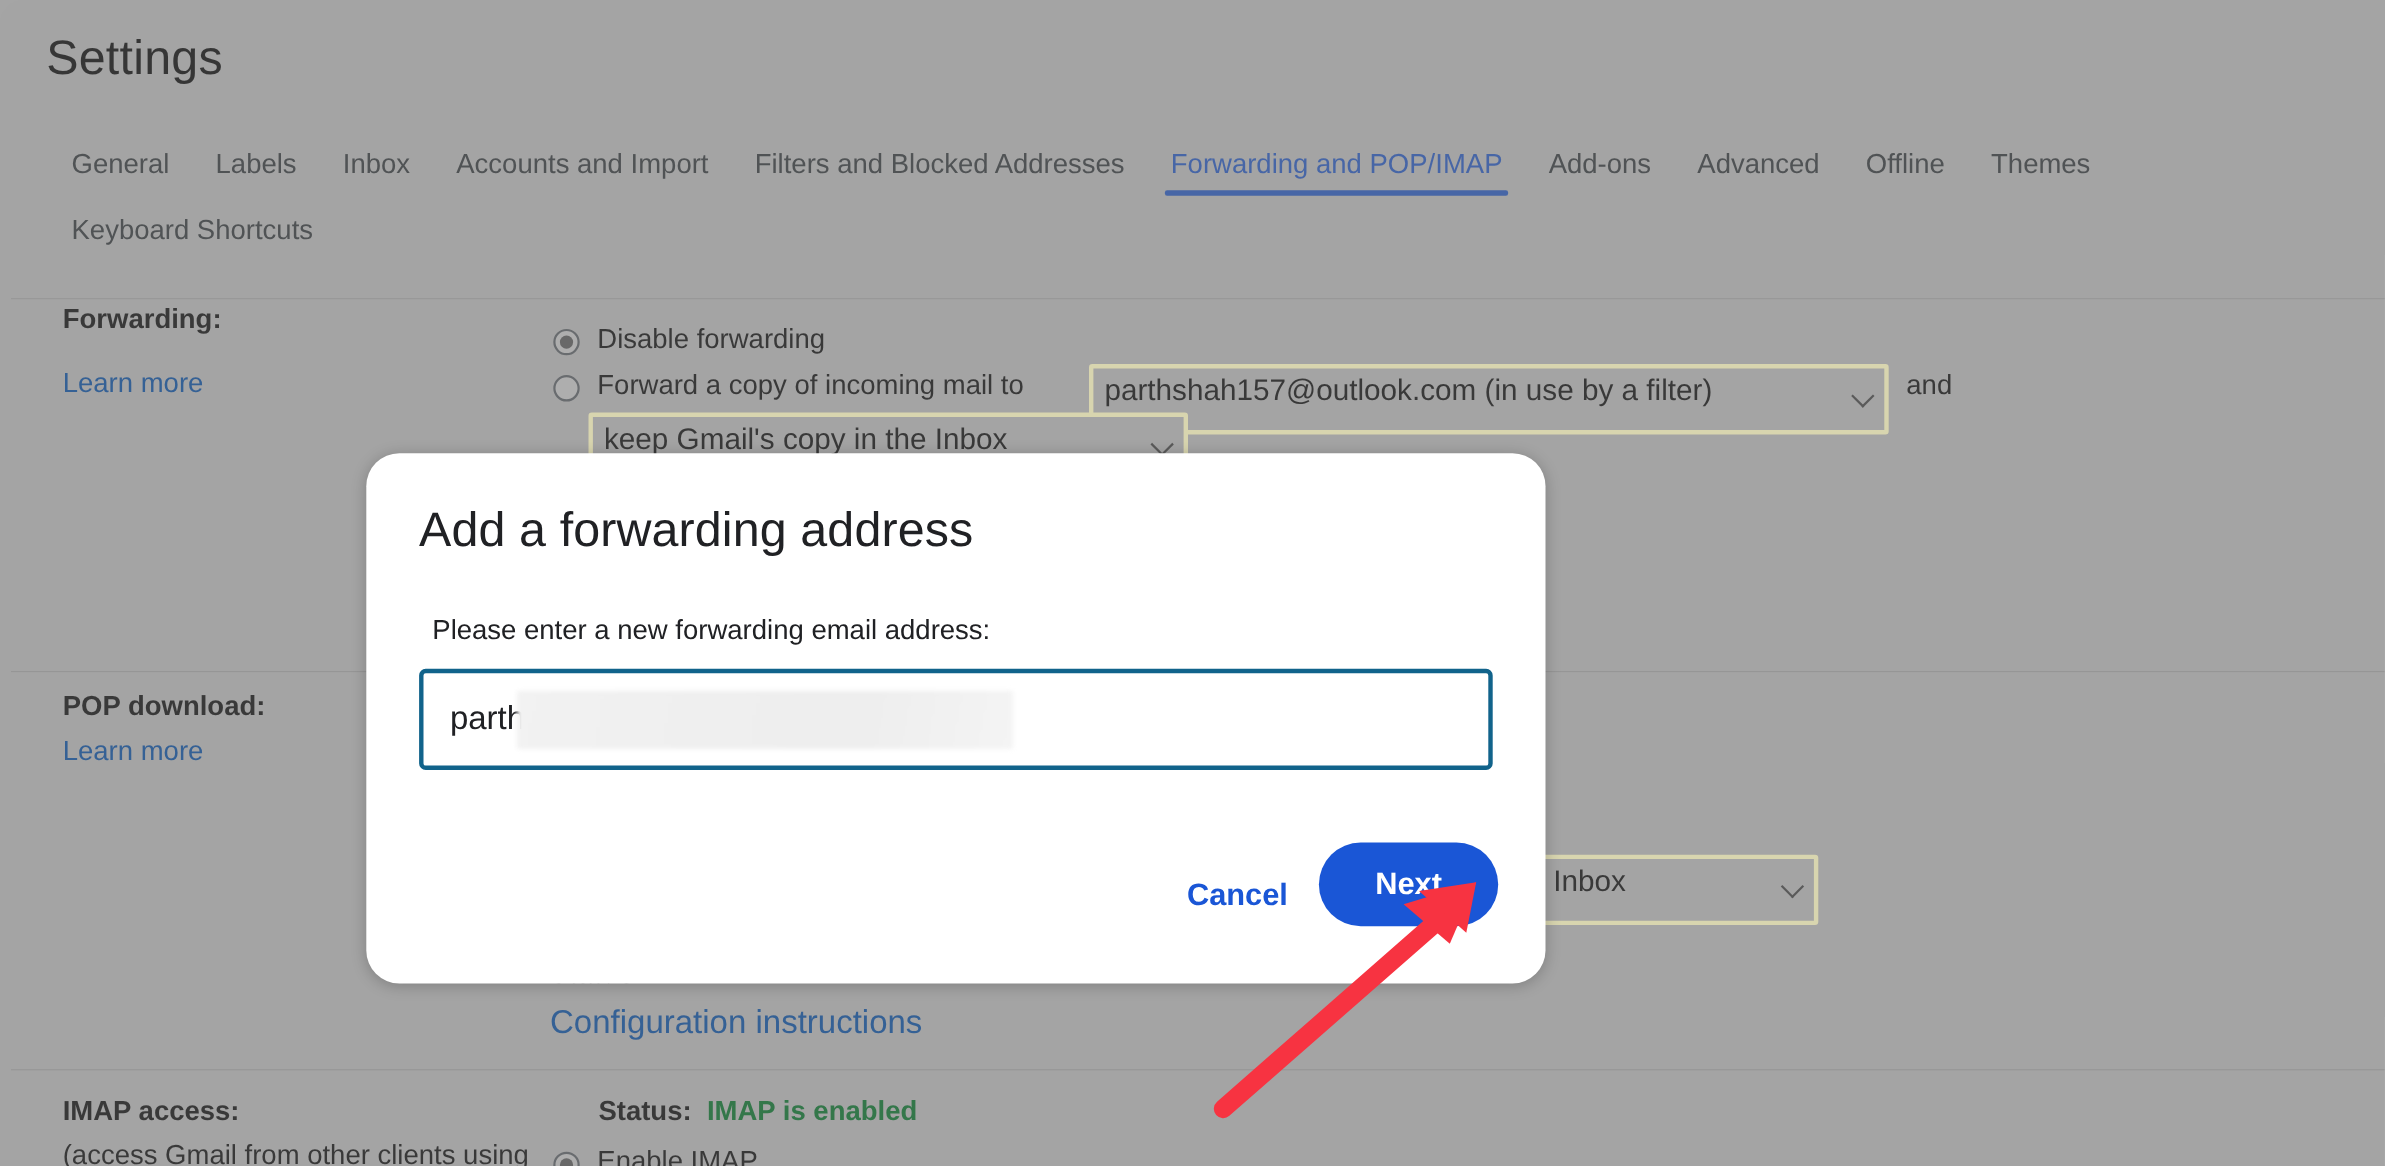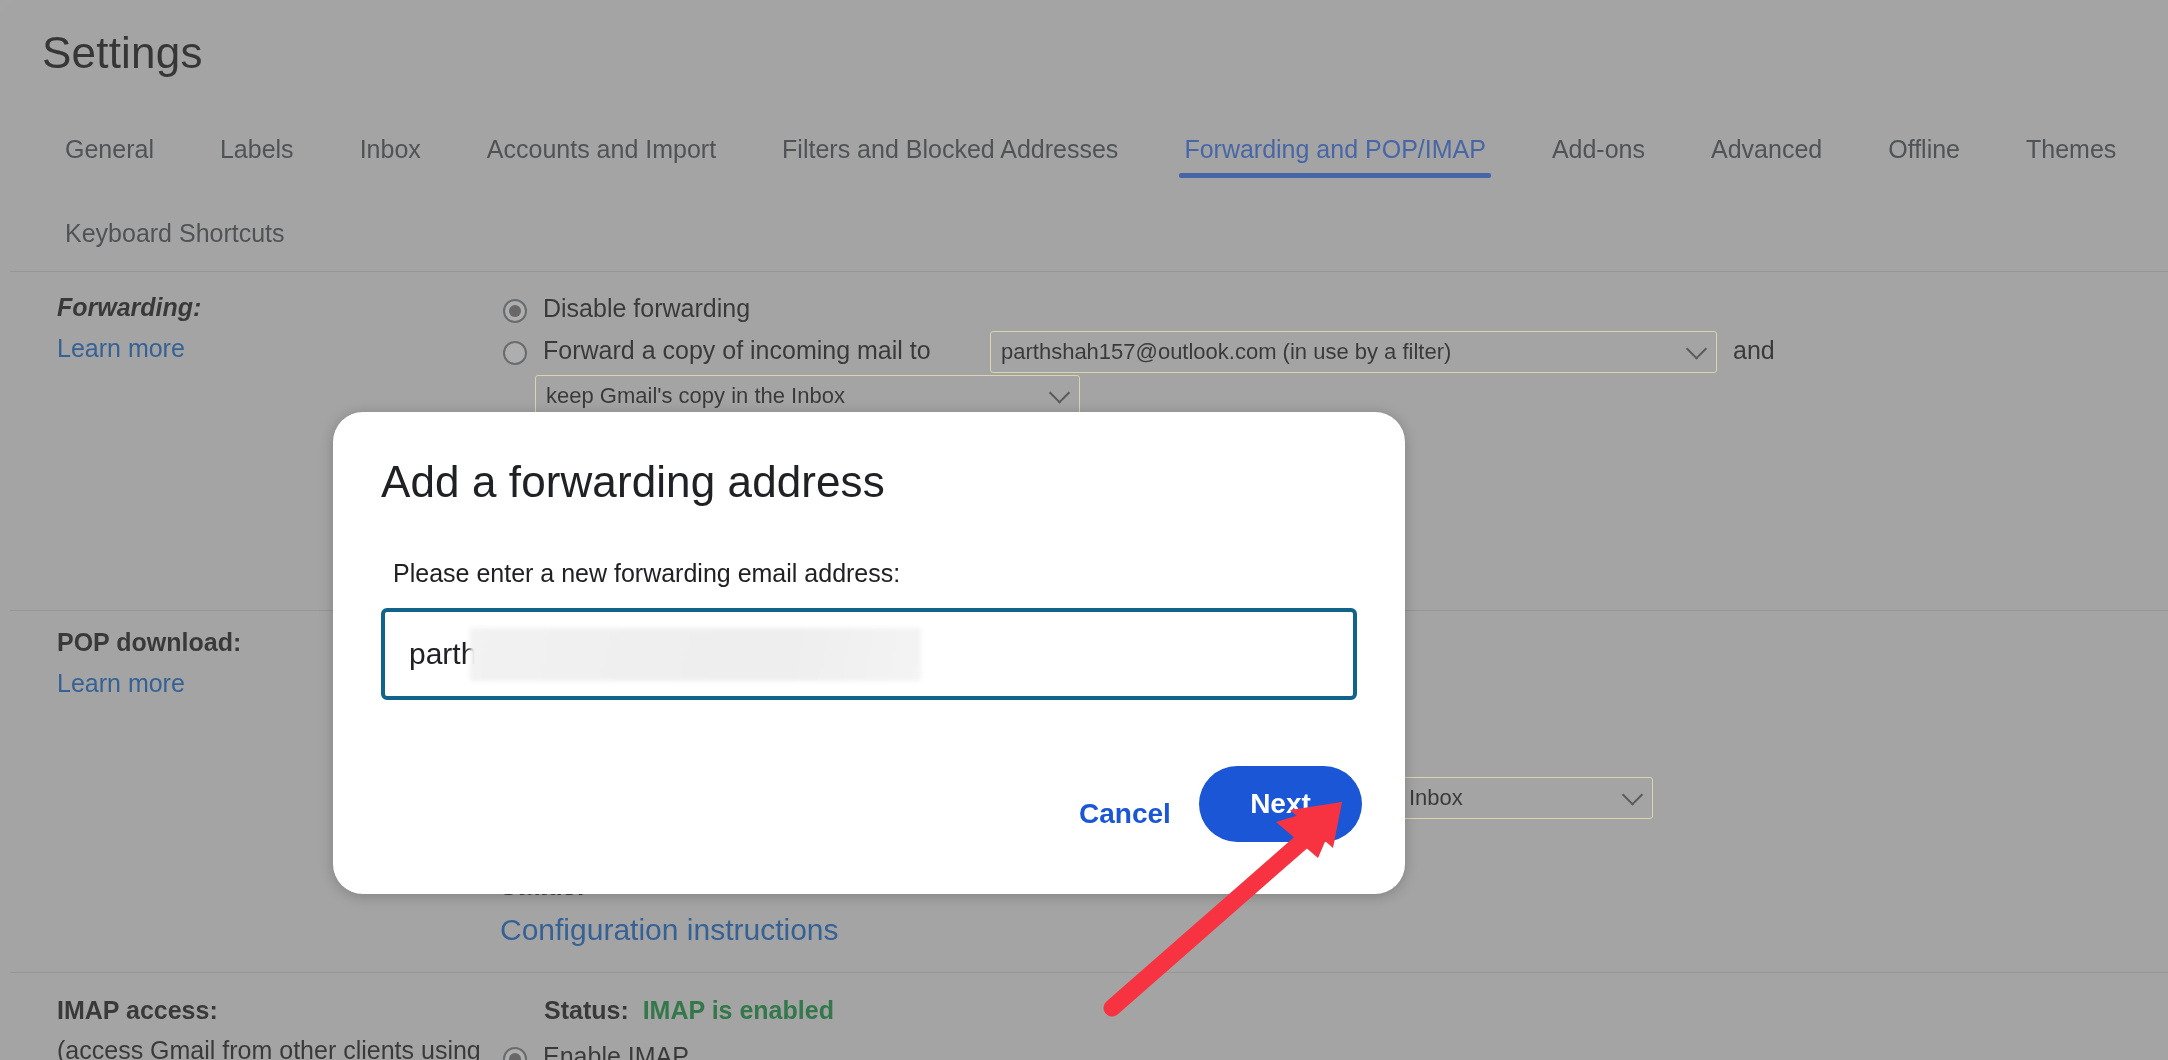--- a/index.html
+++ b/index.html
@@ -40,21 +40,20 @@
   
   .tabs {
     position: absolute;
     left: 44px; top: 126px;
     width: 2110px;
     display: flex;
     flex-wrap: wrap;
     align-items: flex-start;
     column-gap: 0px;
     row-gap: 0px;
-    gap: 24px;
   }
   .tab {
     position: relative;
     font-size: 25px;
     color: #3c4043;
     padding: 8px 21px 22px 21px;
     white-space: nowrap;
     line-height: 30px;
   }
   .tab.active { color: #2f5bb7; }
@@ -91,21 +90,21 @@
     position: absolute;
     font-size: 25px;
     color: #15539e;
   }
   .sec-note {
     position: absolute;
     font-size: 25px;
     color: #1b1b1b;
   }
 
-  #lbl-fwd   { left: 57px;  top: 293px; font-style: italic; }
+  #lbl-fwd   { left: 57px;  top: 276px; }
   #lnk-fwd   { left: 57px;  top: 334px; }
   #lbl-pop   { left: 57px;  top: 628px; }
   #lnk-pop   { left: 57px;  top: 669px; }
   #lbl-imap  { left: 57px;  top: 996px; }
   #note-imap { left: 57px;  top: 1036px; }
 
   
   .radio {
     position: absolute;
     width: 24px; height: 24px;
@@ -130,25 +129,25 @@
 
   #rb-disable  { left: 503px; top: 299px; }
   #tx-disable  { left: 543px; top: 294px; }
   #rb-forward  { left: 503px; top: 341px; }
   #tx-forward  { left: 543px; top: 336px; }
   #tx-and      { left: 1733px; top: 336px; }
 
   .native-select {
     position: absolute;
     background: #b3b3b3;
-    border: 1px solid #fef9c3;
+    border: 4px solid #fef9c3;
     border-radius: 3px;
-    font-size: 22px;
-    color: #1b1b1b;
-    padding: 4px 40px 4px 10px;
+    font-size: 27px;
+    color: #1b1b1b;
+    padding: 4px 40px 20px 10px;
     line-height: 32px;
     white-space: nowrap;
   }
   .native-select .chev {
     position: absolute;
     right: 12px; top: 50%;
     transform: translateY(-60%);
     width: 15px; height: 15px;
     border-right: 2px solid #4a4a4a;
     border-bottom: 2px solid #4a4a4a;

